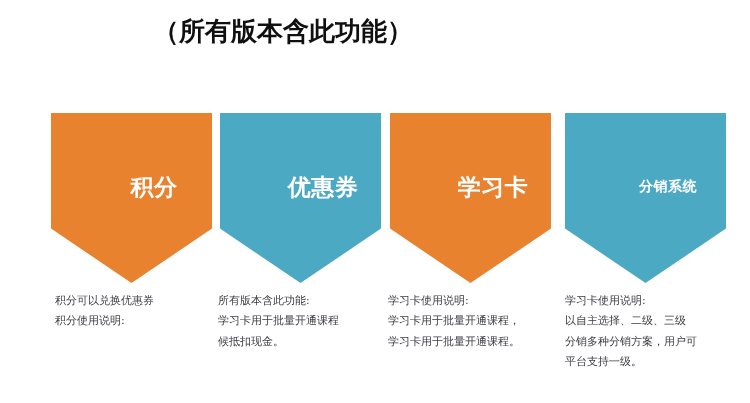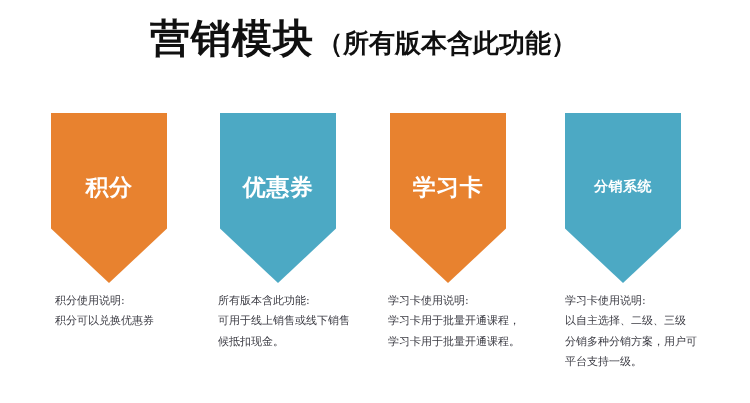--- a/index.html
+++ b/index.html
@@ -49,20 +49,21 @@
   
   .banner {
     position: absolute;
     width: 116px;
     height: 170px;
     clip-path: polygon(0% 0%, 100% 0%, 100% 68%, 50% 100%, 0% 68%);
     -webkit-clip-path: polygon(0% 0%, 100% 0%, 100% 68%, 50% 100%, 0% 68%);
     display: flex;
     align-items: center;
     justify-content: center;
+    padding-left: 45px;
   }
   .banner-label {
     color: #ffffff;
     font-weight: bold;
     font-size: 23px;
     letter-spacing: 0.5px;
     text-align: center;
     white-space: nowrap;
     margin-top: -22px;
   }
@@ -89,48 +90,47 @@
   #desc-1 { left: 218px; width: 155px; }
   #desc-2 { left: 388px; width: 160px; }
   #desc-3 { left: 565px; width: 158px; }
 </style>
 </head>
 <body>
 
 <div id="slide" style="background-color: rgb(255, 255, 255);">
 
   <div class="title-row">
-    <span class="title-main">营销模块</span>
     <span class="title-sub">（所有版本含此功能）</span>
   </div>
 
   <div class="banner" id="banner-0" style="background-color: rgb(232, 130, 47);">
     <span class="banner-label">积分</span>
   </div>
 
   <div class="banner" id="banner-1" style="background-color: rgb(76, 169, 196);">
     <span class="banner-label">优惠券</span>
   </div>
 
   <div class="banner" id="banner-2" style="background-color: rgb(232, 130, 47);">
     <span class="banner-label">学习卡</span>
   </div>
 
   <div class="banner" id="banner-3" style="background-color: rgb(76, 169, 196);">
     <span class="banner-label wide">分销系统</span>
   </div>
 
   <div class="desc" id="desc-0">
+    <span class="line">积分可以兑换优惠券</span>
     <span class="line">积分使用说明:</span>
-    <span class="line">积分可以兑换优惠券</span>
   </div>
 
   <div class="desc" id="desc-1">
     <span class="line">所有版本含此功能:</span>
-    <span class="line">可用于线上销售或线下销售</span>
+    <span class="line">学习卡用于批量开通课程</span>
     <span class="line">候抵扣现金。</span>
   </div>
 
   <div class="desc" id="desc-2">
     <span class="line">学习卡使用说明:</span>
     <span class="line">学习卡用于批量开通课程，</span>
     <span class="line">学习卡用于批量开通课程。</span>
   </div>
 
   <div class="desc" id="desc-3">

